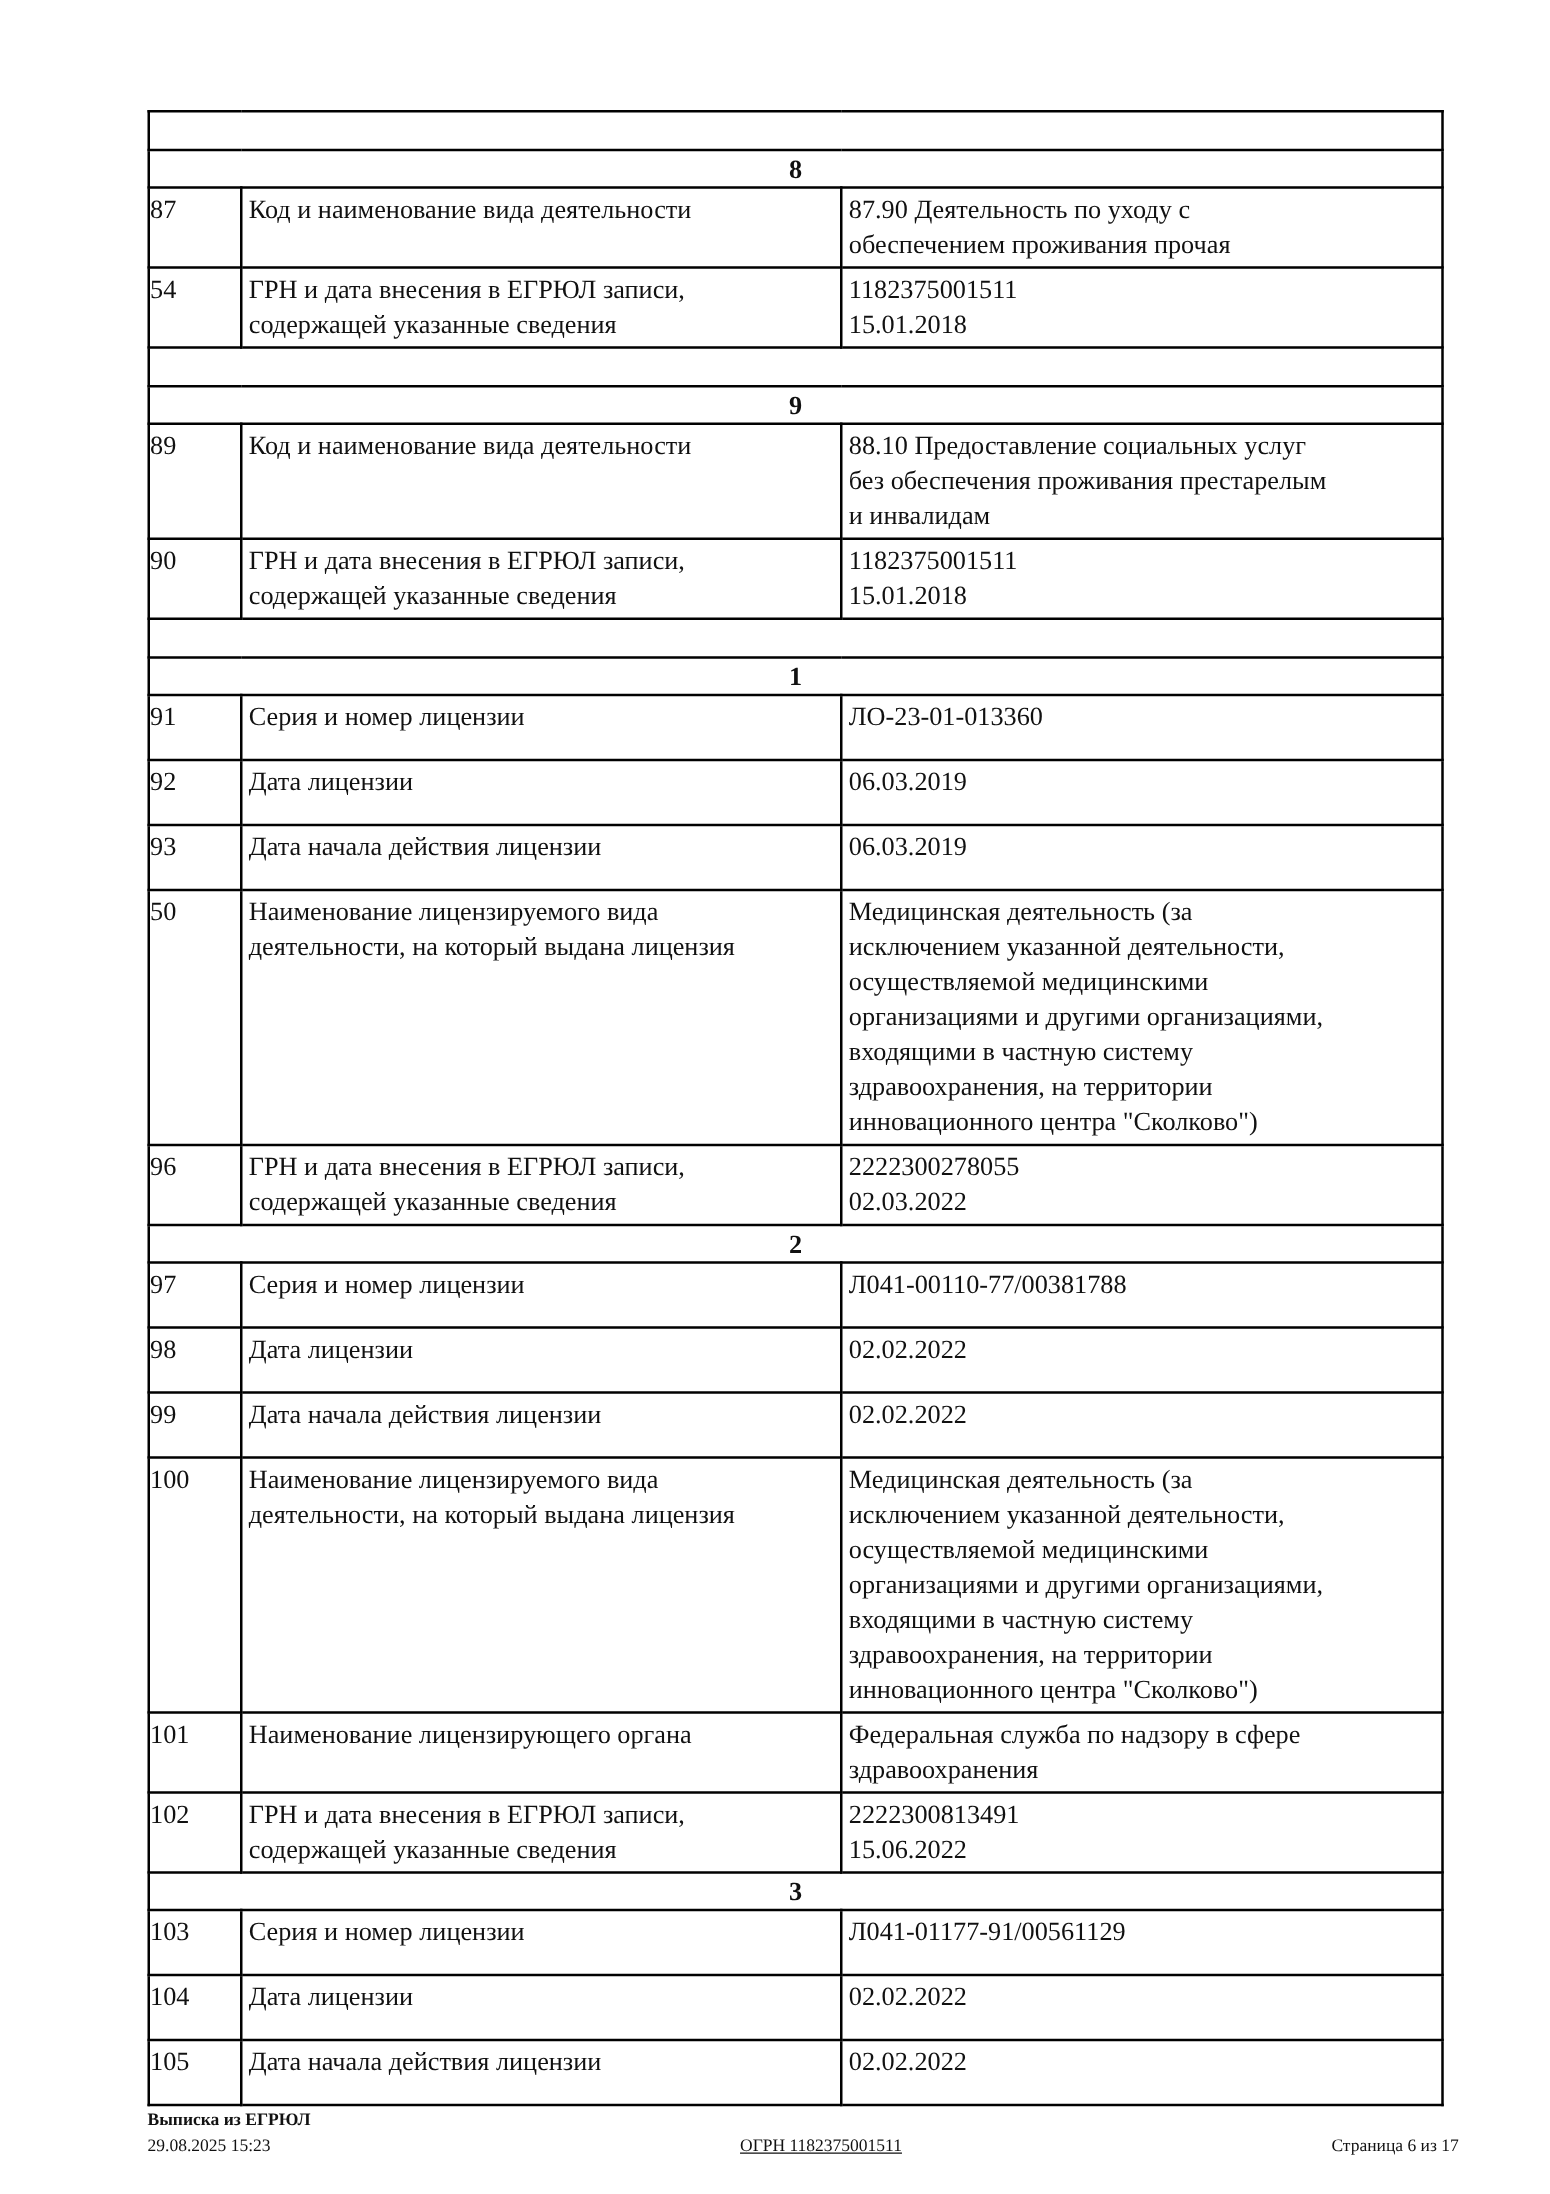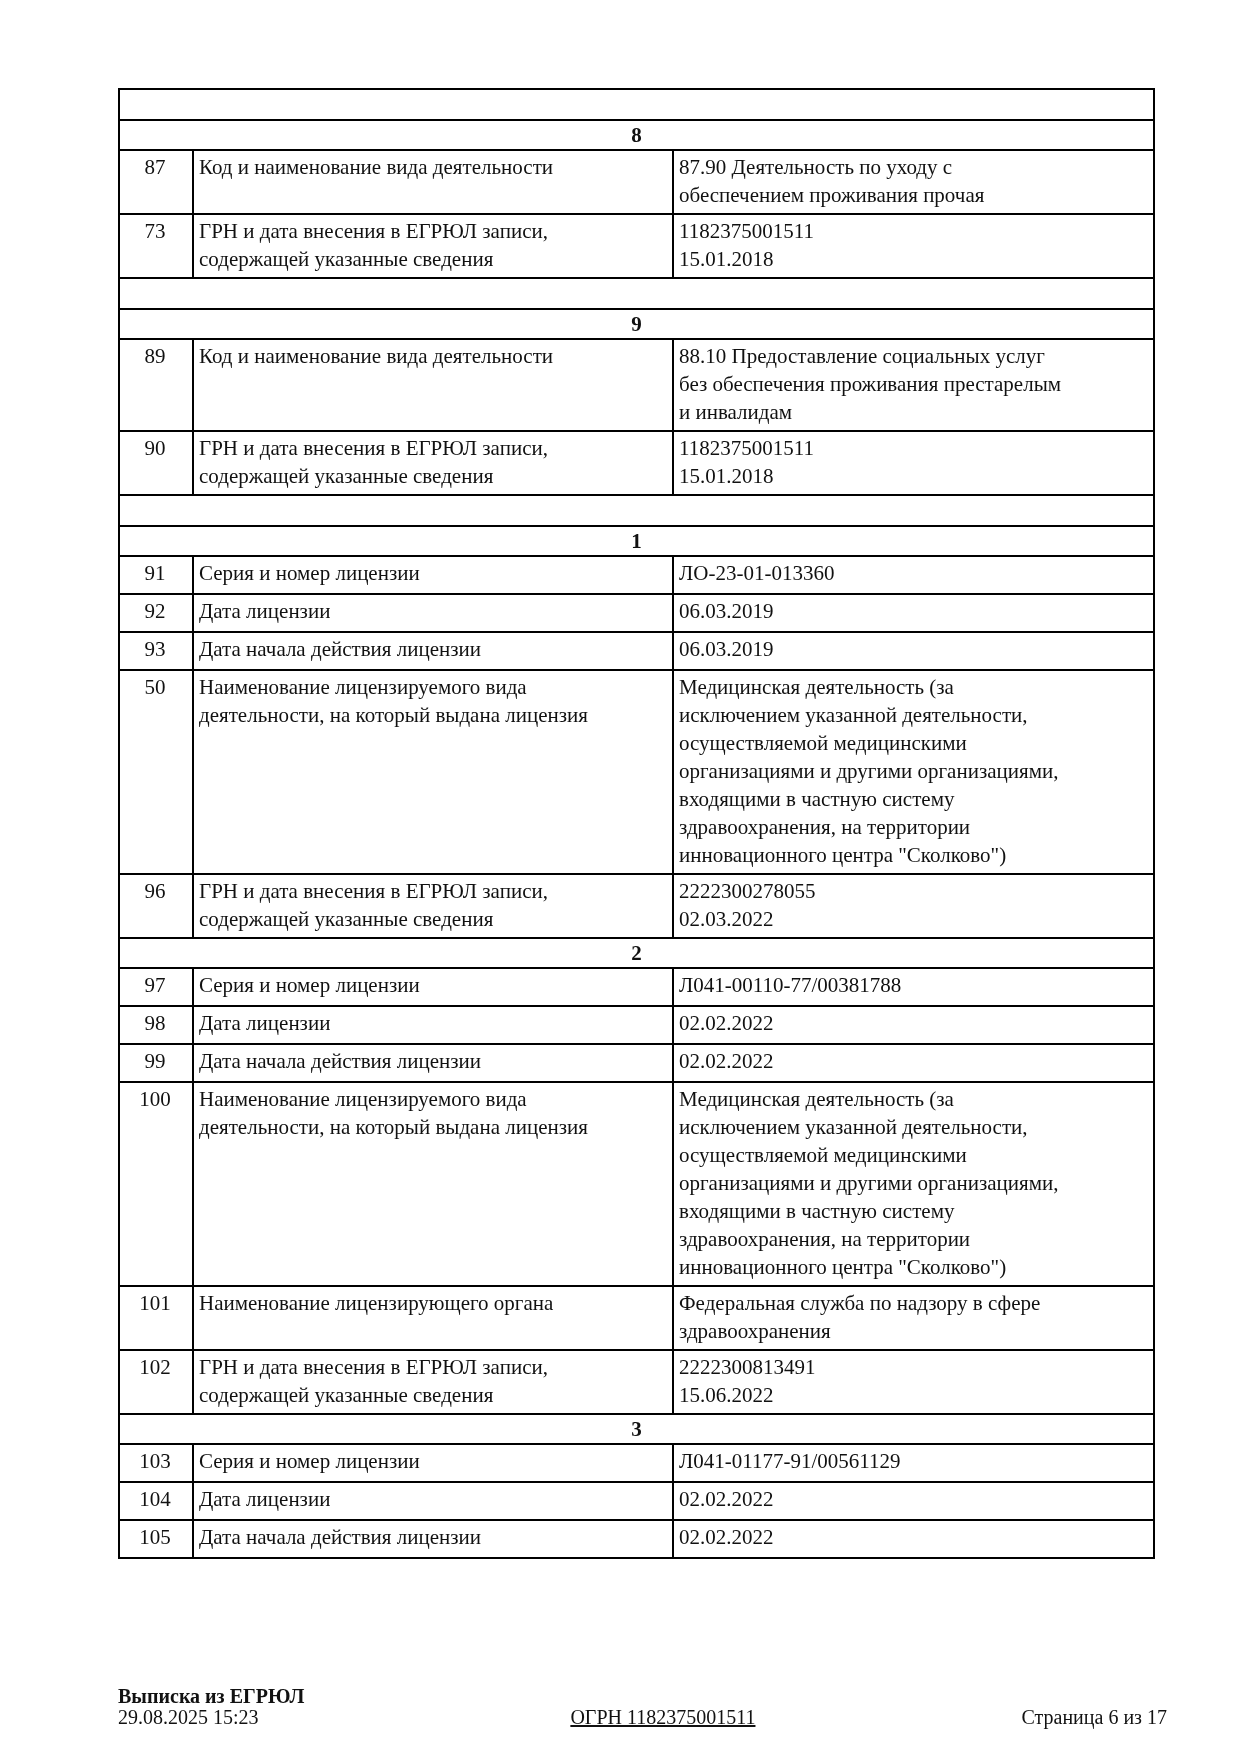--- a/index.html
+++ b/index.html
@@ -33,22 +33,21 @@
     table-layout: fixed;
   }
   table.doc-table td {
     border: 2px solid #000000;
     vertical-align: top;
     font-size: 21px;
     line-height: 28px;
     color: #111111;
   }
   td.cell-num {
-    text-align: center;
-    padding: 2px 2px 6px 0;
+    padding: 2px 2px 20px 0;
   }
   td.cell-label, td.cell-value {
     padding: 2px 6px 4px 5px;
     white-space: pre-line;
   }
   tr.spacer-row td {
     height: 31px;
     padding: 0;
   }
   tr.heading-row td {
@@ -58,21 +57,21 @@
     line-height: 26px;
   }
   .footer {
     position: absolute;
     left: 118px;
     top: 1686px;
     width: 1049px;
     display: flex;
     align-items: flex-end;
     justify-content: space-between;
-    font-size: 20px;
+    font-size: 14px;
     line-height: 21px;
   }
   .footer-left { text-align: left; }
   .footer-title { font-weight: bold; }
   .footer-center { text-align: center; flex: 1 1 auto; text-decoration: underline; }
   .footer-right { text-align: right; white-space: nowrap; }
 </style>
 </head>
 <body>
 
@@ -92,21 +91,21 @@
           <tr class="heading-row">
             <td colspan="3">8</td>
           </tr>
           <tr class="entry-row">
             <td class="cell-num">87</td>
             <td class="cell-label">Код и наименование вида деятельности</td>
             <td class="cell-value">87.90 Деятельность по уходу с
 обеспечением проживания прочая</td>
           </tr>
           <tr class="entry-row">
-            <td class="cell-num">73</td>
+            <td class="cell-num">54</td>
             <td class="cell-label">ГРН и дата внесения в ЕГРЮЛ записи,
 содержащей указанные сведения</td>
             <td class="cell-value">1182375001511
 15.01.2018</td>
           </tr>
           <tr class="spacer-row">
             <td colspan="3"></td>
           </tr>
           <tr class="heading-row">
             <td colspan="3">9</td>

